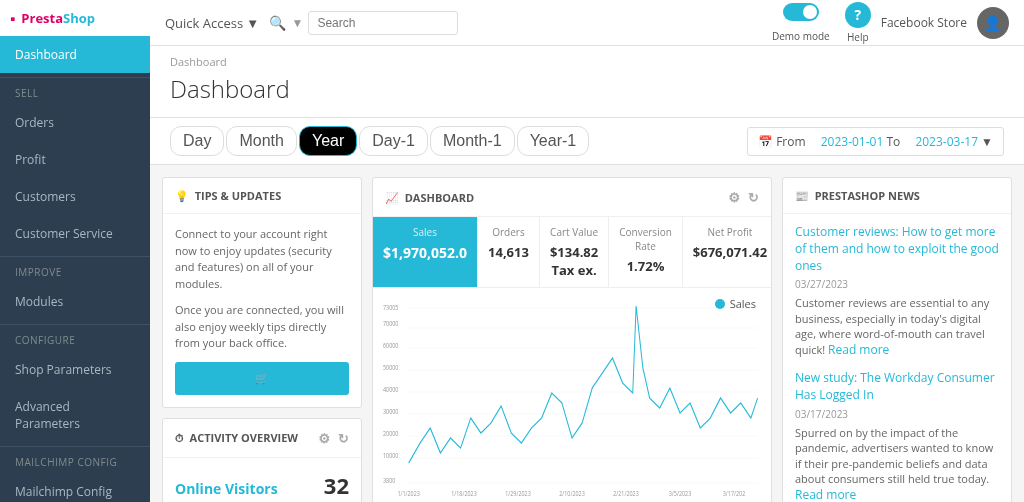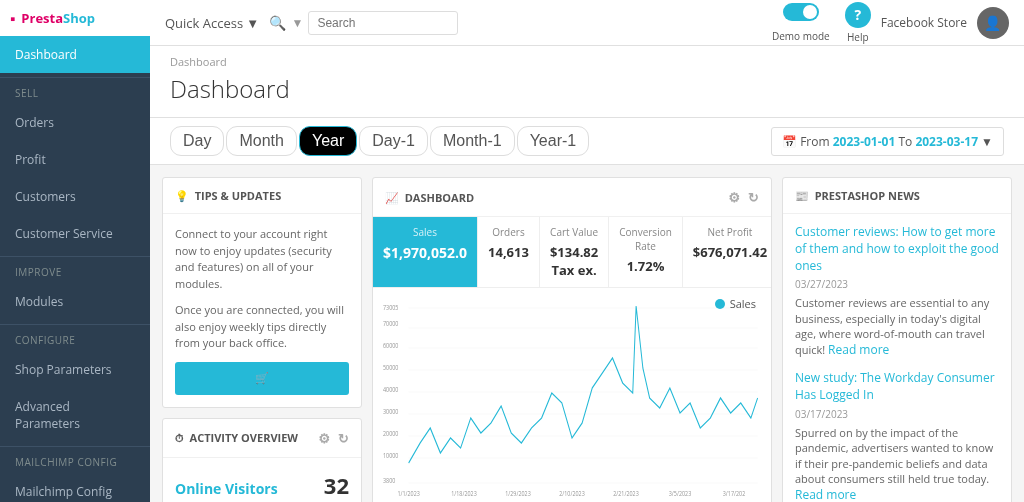--- a/index.html
+++ b/index.html
@@ -25,21 +25,21 @@
     .topbar-avatar { width: 32px; height: 32px; border-radius: 50%; background: #666; display: flex; align-items: center; justify-content: center; color: #fff; font-size: 14px; }
     .page-header { background: #fff; padding: 8px 20px 12px; border-bottom: 1px solid #e0e0e0; }
     .breadcrumb { font-size: 11px; color: #999; margin-bottom: 3px; }
     .page-title { font-size: 24px; font-weight: 300; color: #333; }
 
     .page-actions { display: flex; justify-content: space-between; align-items: center; background: #fff; padding: 8px 20px; border-bottom: 1px solid #e0e0e0; }
     .date-tabs { display: flex; gap: 2px; align-items: center; }
     .date-tab { padding: 5px 12px; border: 1px solid #ddd; background: #fff; color: #555; font-size: 16px; cursor: pointer; border-radius: 11px; }
     .date-tab.active { background: #000000; color: #fff; border-color: #25b9d7; }
     .date-range { font-size: 12px; color: #555; border: 1px solid #ddd; padding: 5px 10px; border-radius: 3px; background: #fff; cursor: pointer; }
-    .date-range span { color: #25b9d7; font-weight: bold; }
+    .date-range span { color: #25b9d7; font-weight: normal; margin-left: 12px; }
 
     
     .card { background: #fff; border: 1px solid #e0e0e0; border-radius: 3px; }
     .card-header { padding: 10px 12px; border-bottom: 1px solid #f0f0f0; display: flex; align-items: center; gap: 6px; font-size: 11px; font-weight: bold; color: #555; text-transform: uppercase; }
     .card-header-actions { margin-left: auto; display: flex; gap: 8px; color: #aaa; cursor: pointer; font-size: 13px; }
 
     
     .tips-card { }
     .tips-body { padding: 12px; font-size: 11px; color: #666; line-height: 1.5; }
     .tips-body p { margin-bottom: 10px; }

